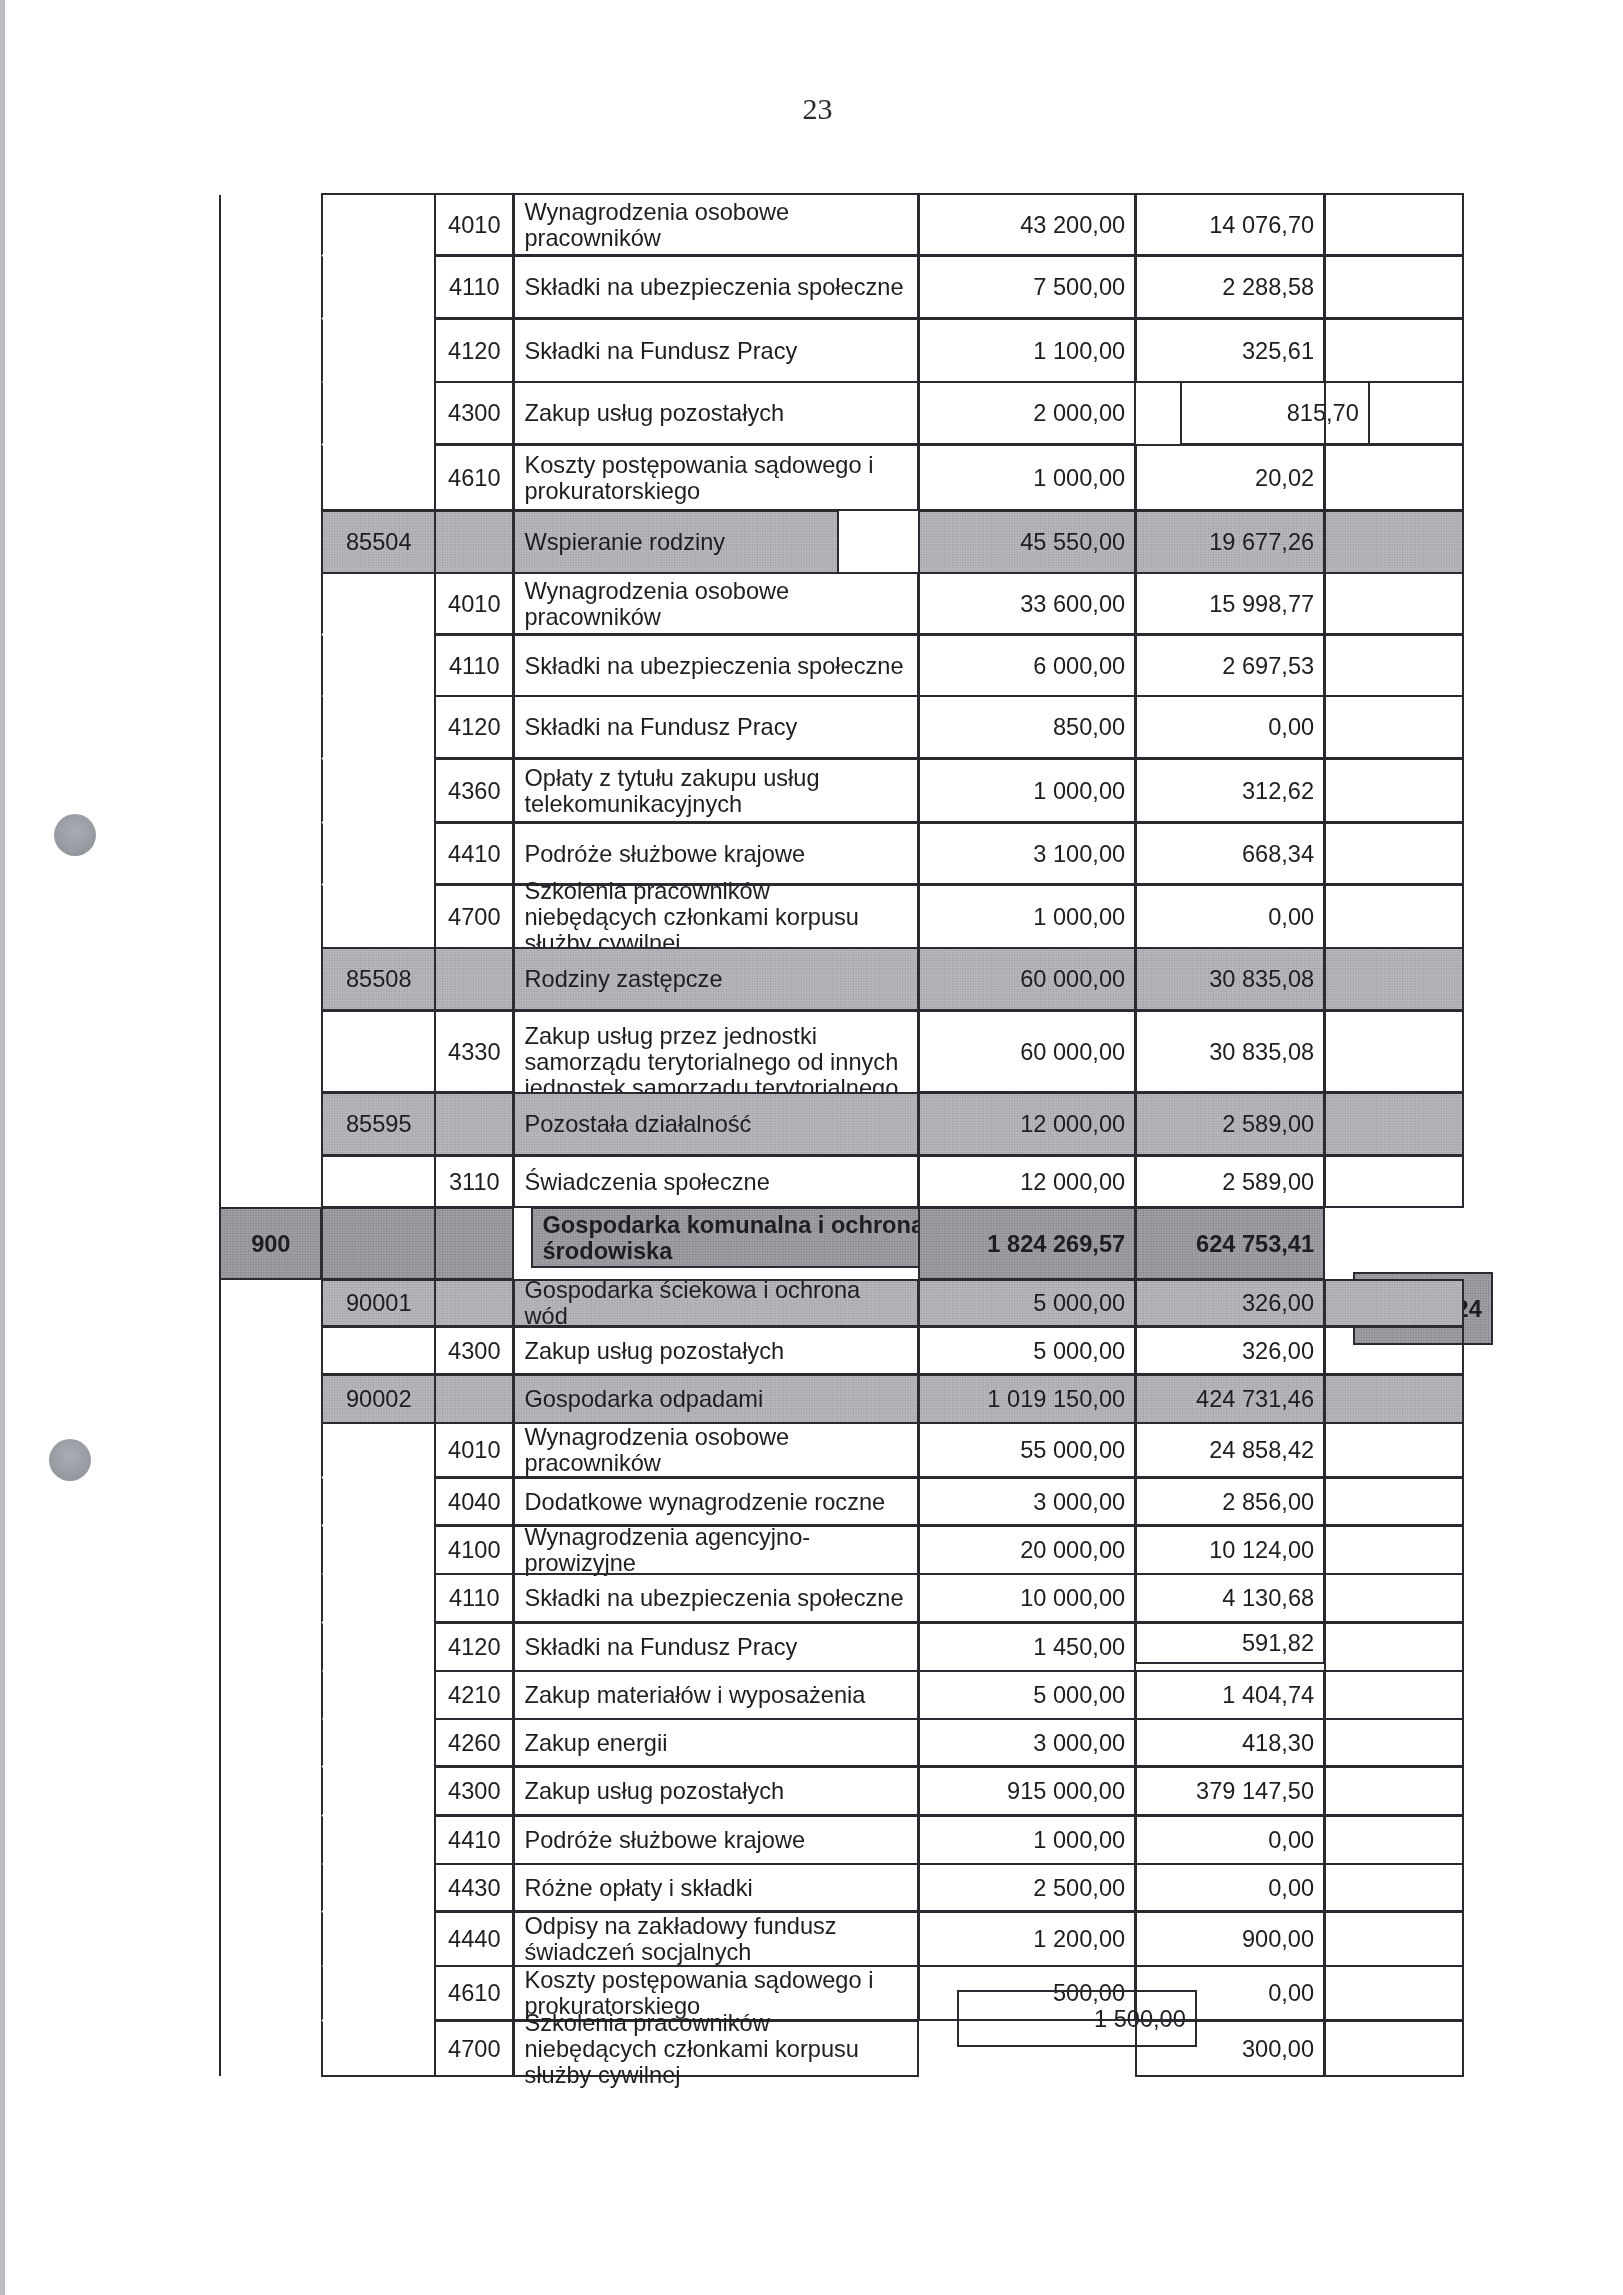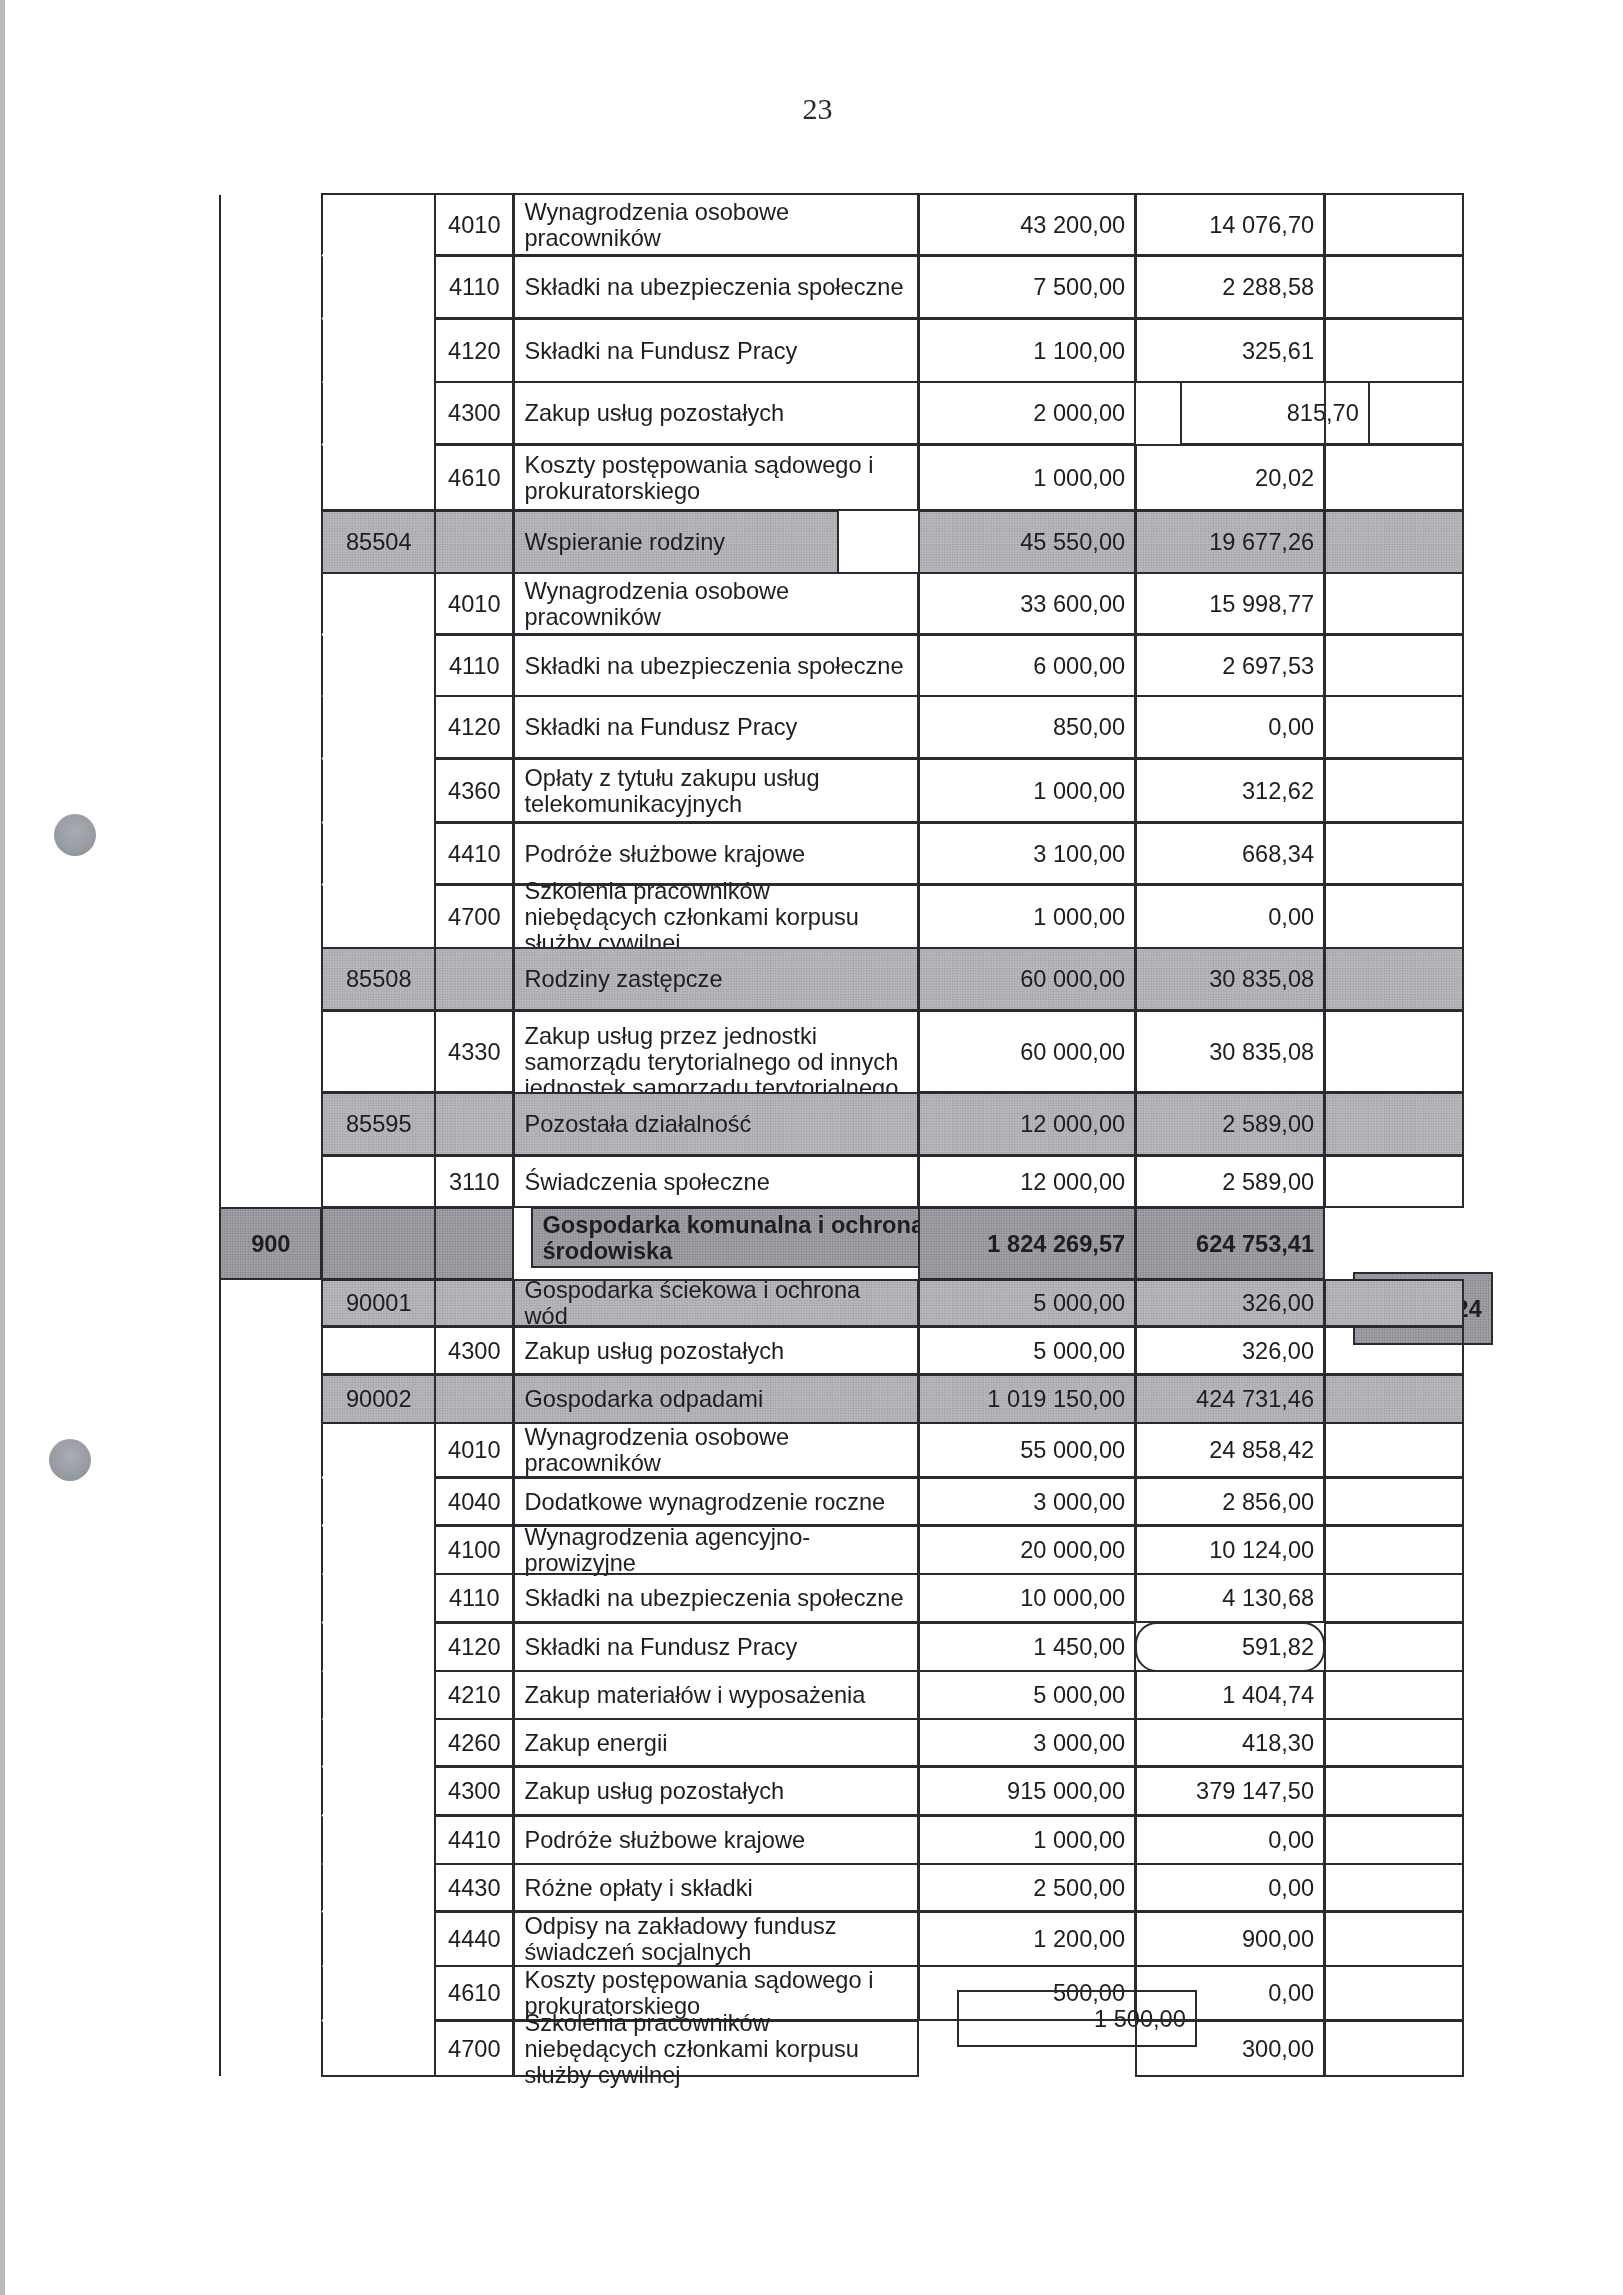--- a/index.html
+++ b/index.html
@@ -203,21 +203,21 @@
     <div class="cell code noborder-top noborder-bottom" style="left: 322px; top: 1574px; width: 115px; height: 50px;"></div>
     <div class="cell code" style="left: 435px; top: 1574px; width: 80px; height: 50px;">4110</div>
     <div class="cell name" style="left: 514px; top: 1574px; width: 406px; height: 50px;">Składki na ubezpieczenia społeczne</div>
     <div class="cell num" style="left: 919px; top: 1574px; width: 218px; height: 50px;">10 000,00</div>
     <div class="cell num" style="left: 1136px; top: 1574px; width: 190px; height: 50px;">4 130,68</div>
     <div class="cell num" style="left: 1325px; top: 1574px; width: 140px; height: 50px;"></div>
     <div class="cell code noborder-top noborder-bottom" style="left: 322px; top: 1623px; width: 115px; height: 50px;"></div>
     <div class="cell code" style="left: 435px; top: 1623px; width: 80px; height: 50px;">4120</div>
     <div class="cell name" style="left: 514px; top: 1623px; width: 406px; height: 50px;">Składki na Fundusz Pracy</div>
     <div class="cell num" style="left: 919px; top: 1623px; width: 218px; height: 50px;">1 450,00</div>
-    <div class="cell num" style="left: 1136px; top: 1623px; width: 190px; height: 50px; border-radius: 22px;">591,82</div>
+    <div class="cell num" style="left: 1136px; top: 1623px; width: 190px; height: 42px;">591,82</div>
     <div class="cell num" style="left: 1325px; top: 1623px; width: 140px; height: 50px;"></div>
     <div class="cell code noborder-top noborder-bottom" style="left: 322px; top: 1671px; width: 115px; height: 50px;"></div>
     <div class="cell code" style="left: 435px; top: 1671px; width: 80px; height: 50px;">4210</div>
     <div class="cell name" style="left: 514px; top: 1671px; width: 406px; height: 50px;">Zakup materiałów i wyposażenia</div>
     <div class="cell num" style="left: 919px; top: 1671px; width: 218px; height: 50px;">5 000,00</div>
     <div class="cell num" style="left: 1136px; top: 1671px; width: 190px; height: 50px;">1 404,74</div>
     <div class="cell num" style="left: 1325px; top: 1671px; width: 140px; height: 50px;"></div>
     <div class="cell code noborder-top noborder-bottom" style="left: 322px; top: 1719px; width: 115px; height: 49px;"></div>
     <div class="cell code" style="left: 435px; top: 1719px; width: 80px; height: 49px;">4260</div>
     <div class="cell name" style="left: 514px; top: 1719px; width: 406px; height: 49px;">Zakup energii</div>

